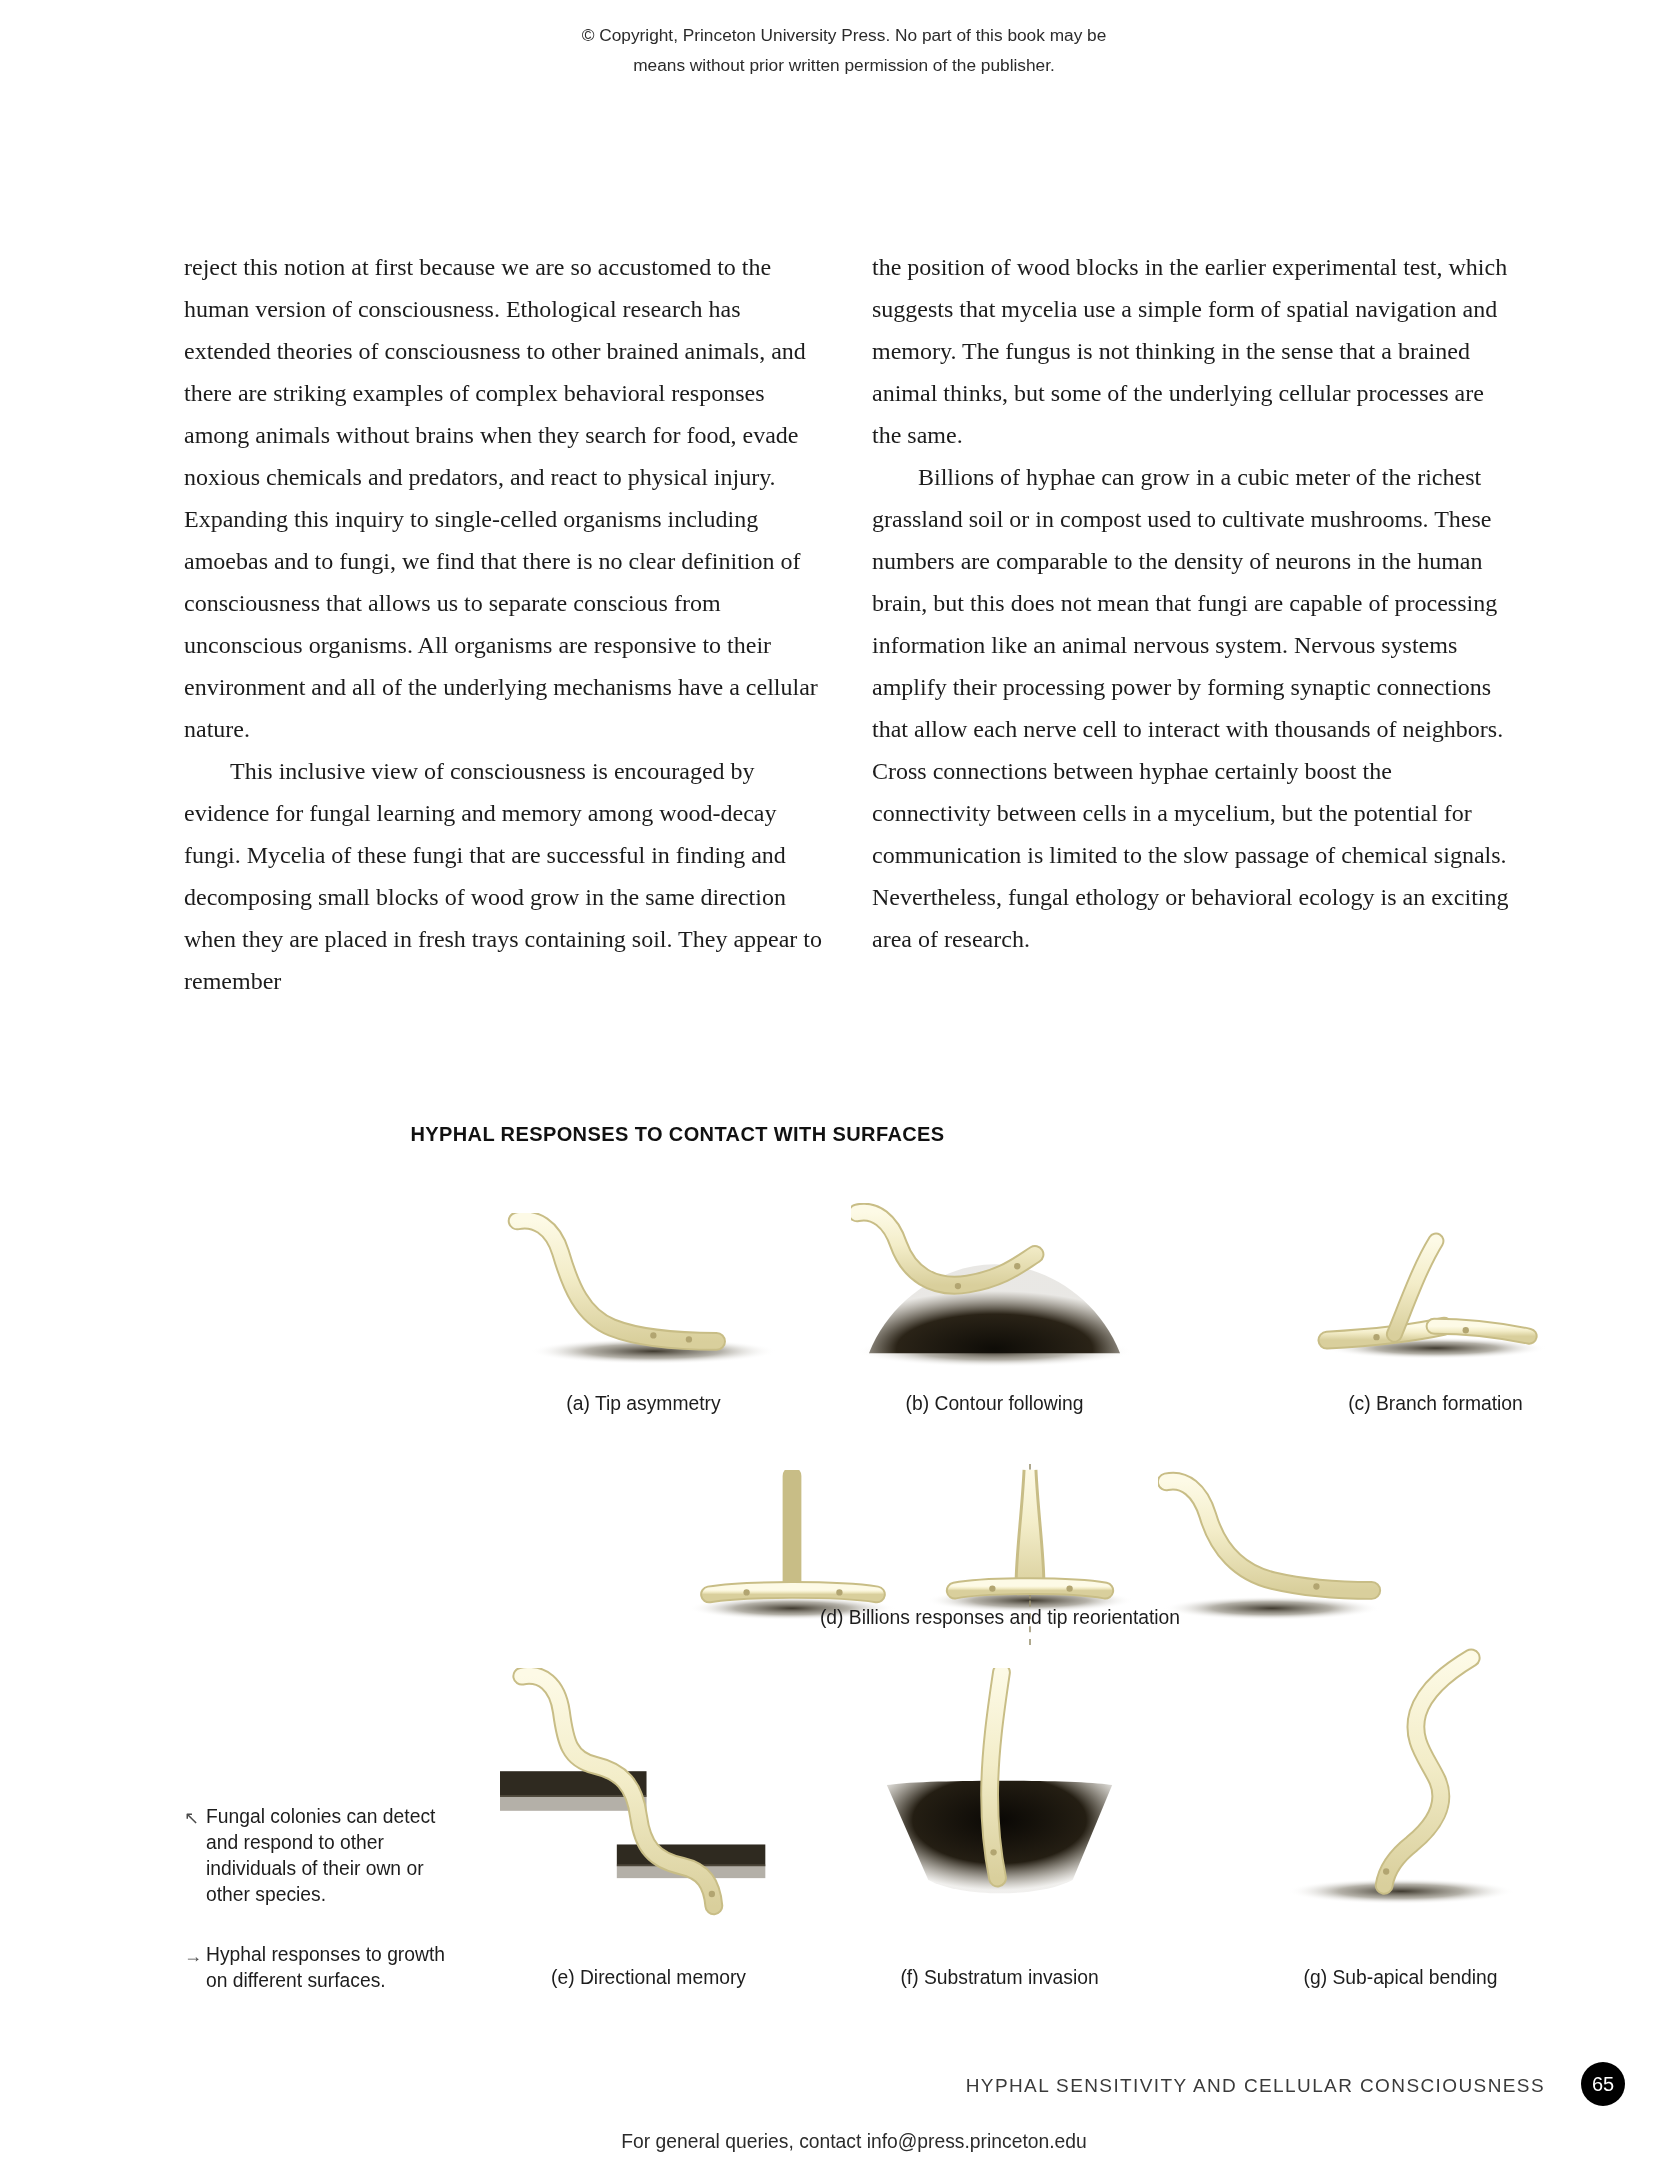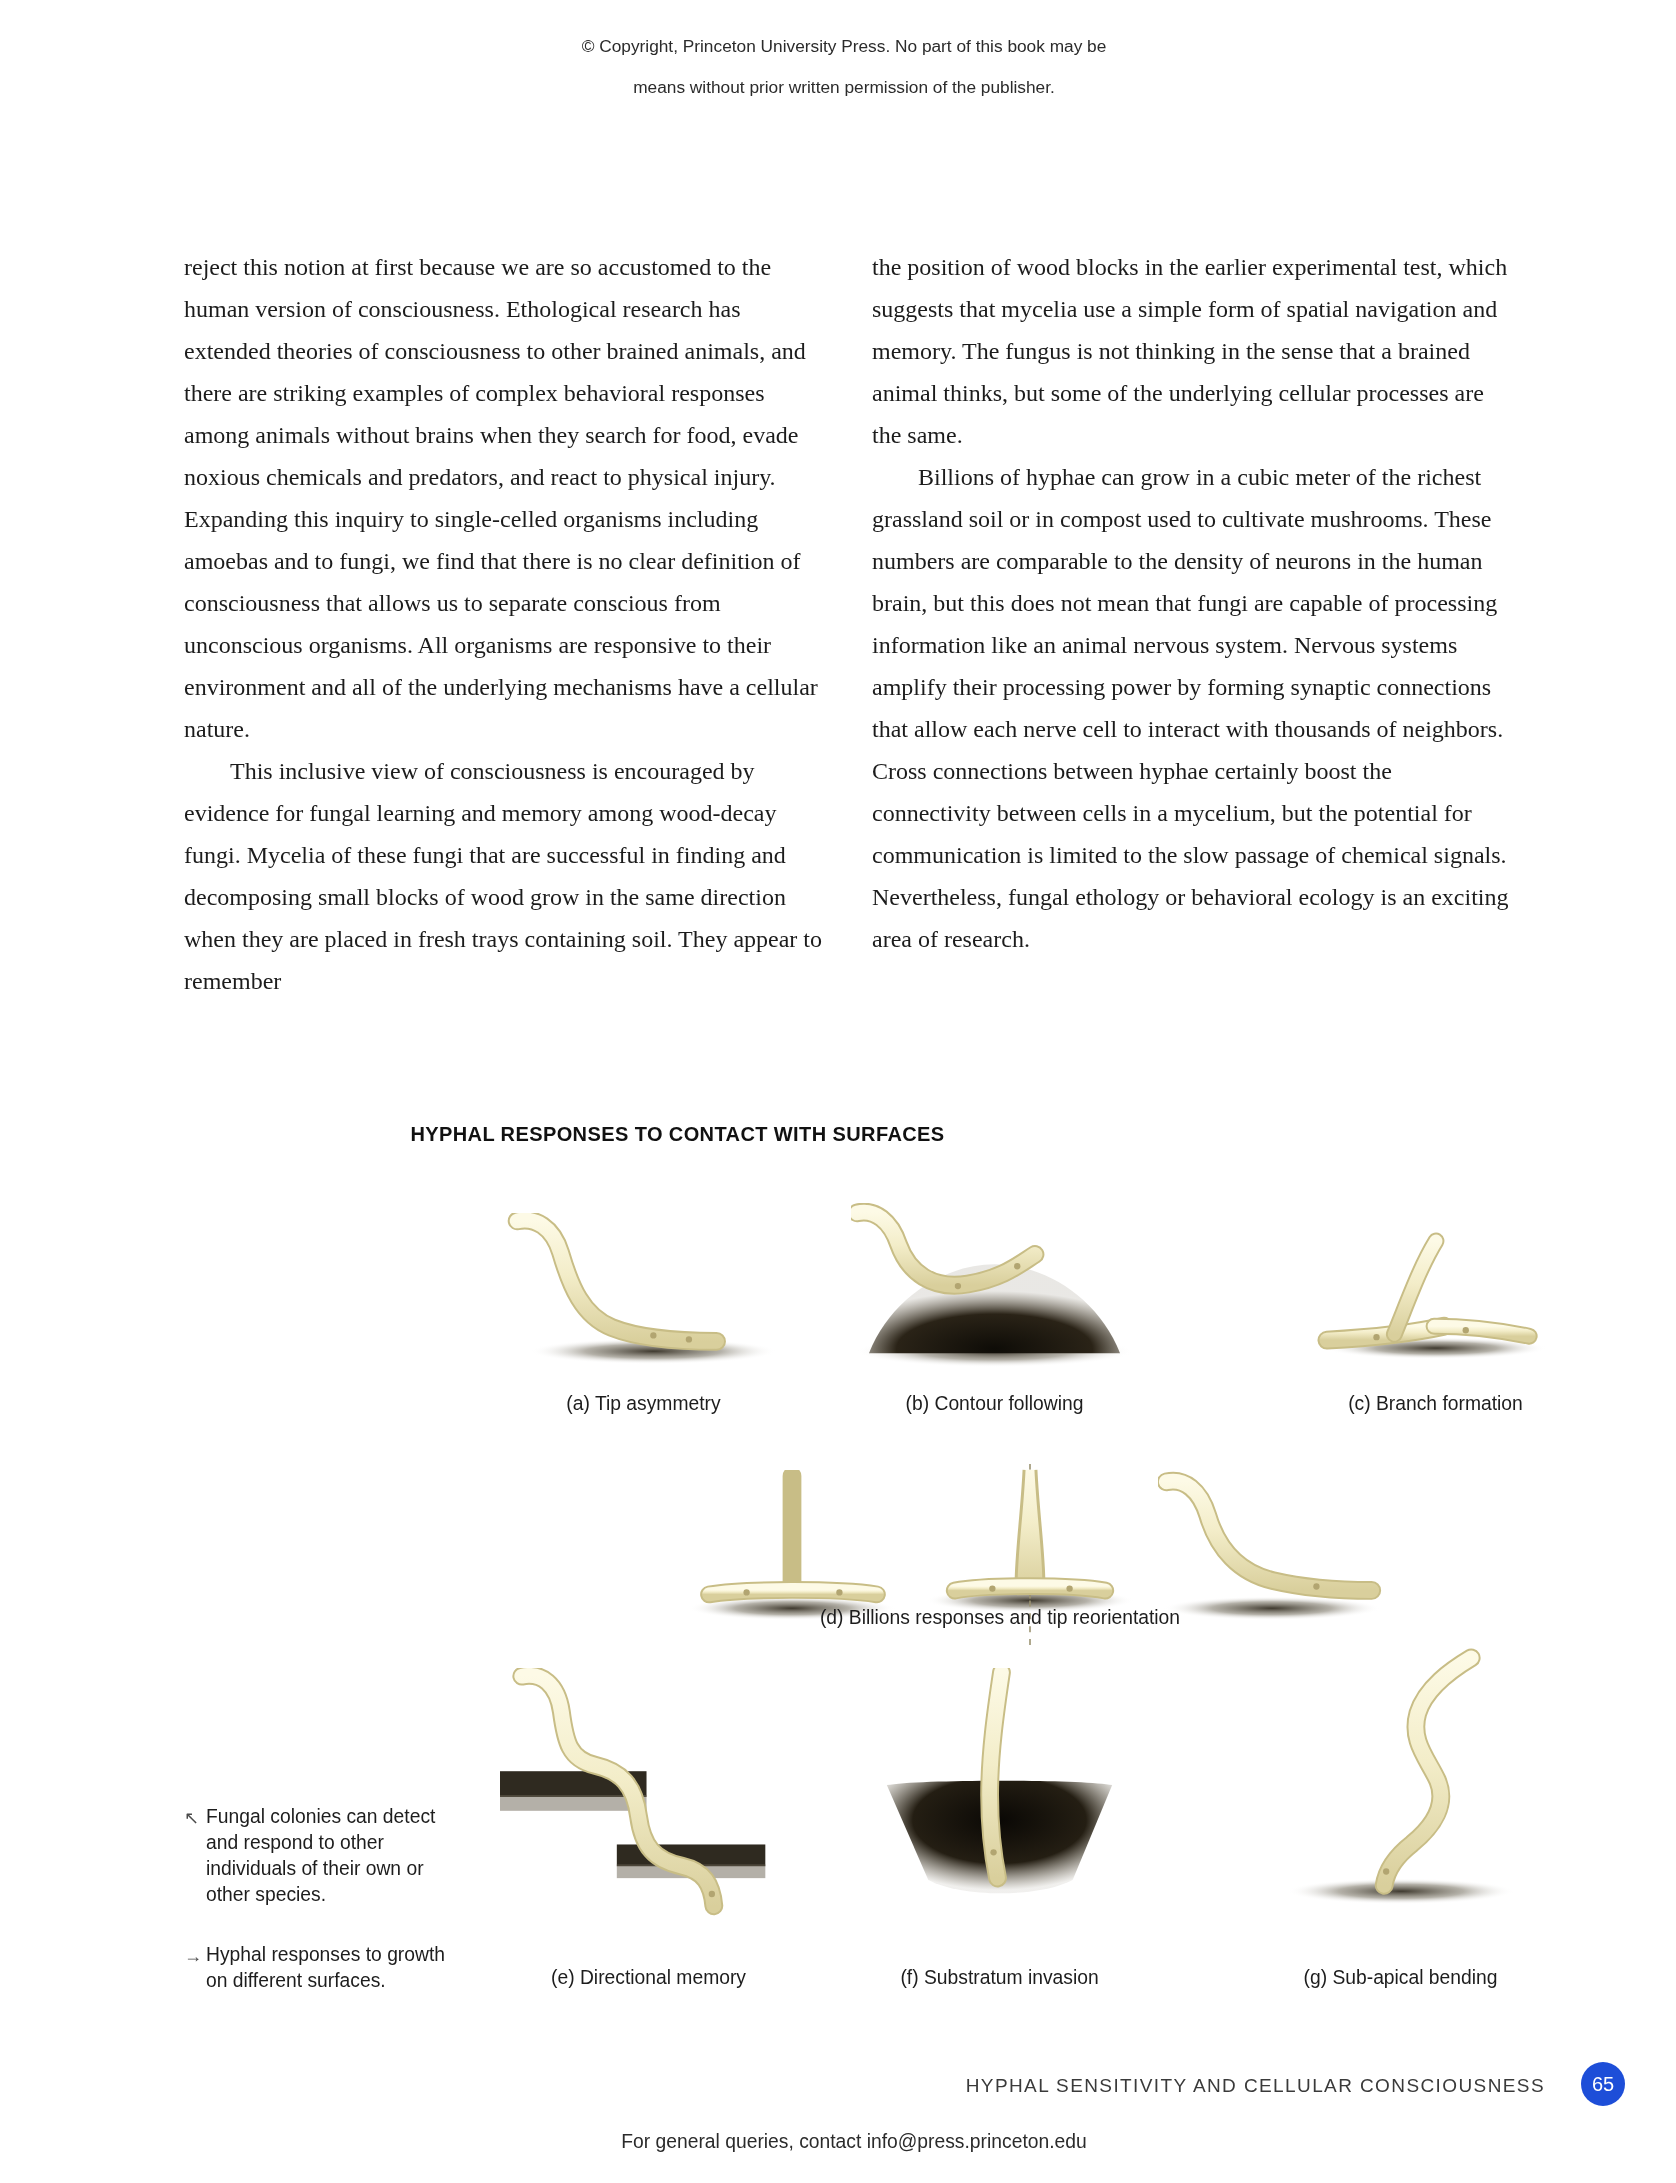--- a/index.html
+++ b/index.html
@@ -21,21 +21,21 @@
     position: absolute;
     top: 18px;
     left: 0;
     width: 1676px;
     text-align: center;
     font-family: "Liberation Sans", sans-serif;
     font-size: 17.3px;
     line-height: 1.42;
     color: #2b2b2b;
   }
-  .copyright div { margin: 16px; padding-left: 12px; }
+  .copyright div { margin: 5px; padding-left: 12px; }
 
   
   .columns {
     position: absolute;
     top: 246px;
     left: 184px;
     width: 1327px;
     display: flex;
     justify-content: space-between;
   }
@@ -111,21 +111,21 @@
     letter-spacing: 1.4px;
     color: #3a3a3a;
   }
   .page-badge {
     position: absolute;
     top: 2062px;
     left: 1581px;
     width: 44px;
     height: 44px;
     border-radius: 50%;
-    background: #1d4ed8;
+    background: #000000;
     color: #ffffff;
     font-family: "Liberation Sans", sans-serif;
     font-size: 20px;
     display: flex;
     align-items: center;
     justify-content: center;
   }
   .queries {
     position: absolute;
     top: 2131px;

